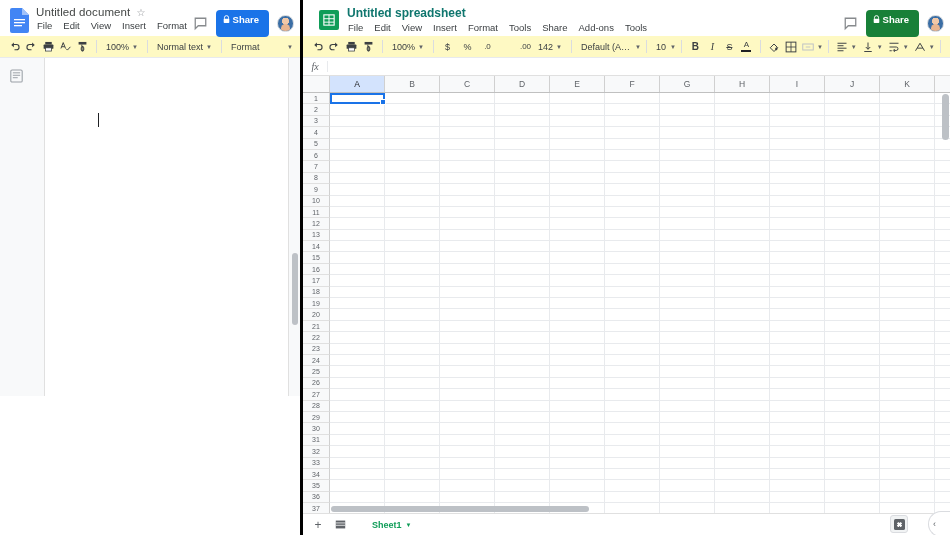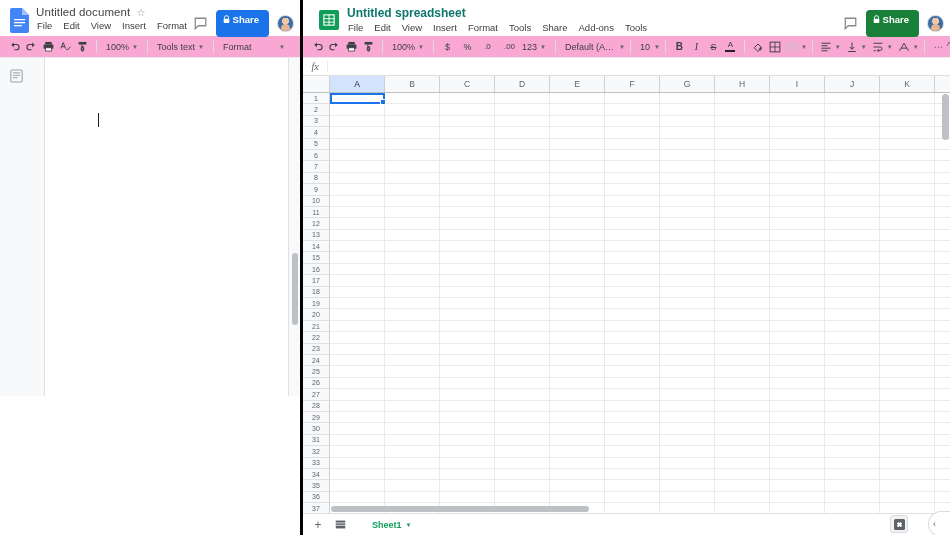--- a/index.html
+++ b/index.html
@@ -70,21 +70,21 @@
     content: ""; position: absolute; left: 50%; top: 52%;
     width: 9px; height: 9px; margin-left: -4.5px;
     border-radius: 50% 50% 40% 40%;
     background: #e8b590;
   }
 
   .toolbar {
     height: 22px;
     display: flex; align-items: center;
     gap: 0; padding: 0 6px;
-    background: #f9a8d4;
+    background: #fef9c3;
     border-bottom: 1px solid #e8eaed;
   }
   .tb-btn {
     width: 17px; height: 17px;
     display: flex; align-items: center; justify-content: center;
     cursor: pointer; border-radius: 2px; flex: 0 0 auto;
   }
   .tb-sep { width: 1px; height: 13px; background: #dadce0; margin: 0 5px; flex: 0 0 auto; }
   .tb-drop {
     display: flex; align-items: center; gap: 3px;
@@ -320,21 +320,21 @@
             <rect x="8" y="11" width="4" height="5" rx="1" fill="none" stroke="#3c4043" stroke-width="1.3"></rect>
           </svg>
       </div>
       <div class="tb-sep"></div>
       <div class="tb-drop">
         <span>100%</span>
         <span class="caret">▼</span>
       </div>
       <div class="tb-sep"></div>
       <div class="tb-drop">
-        <span>Tools text</span>
+        <span>Normal text</span>
         <span class="caret">▼</span>
       </div>
       <div class="tb-sep"></div>
       <div class="tb-drop" style="min-width:48px">
         <span>Format</span>
       </div>
       <span class="caret" style="margin-left:12px">▼</span>
       <div class="tb-btn" style="margin-left:6px">
         
       </div>
@@ -448,25 +448,25 @@
       <div class="tb-sep"></div>
       <div class="tb-btn">
         <span class="tb-txt">$</span>
       </div>
       <div class="tb-btn" style="margin-left:3px">
         <span class="tb-txt">%</span>
       </div>
       <div class="tb-btn" style="margin-left:3px">
         <span class="tb-txt" style="font-size:8px">.0</span>
       </div>
-      <div class="tb-btn" style="margin-left:5px">
+      <div class="tb-btn" style="margin-left:21px">
         <span class="tb-txt" style="font-size:8px">.00</span>
       </div>
       <div class="tb-drop">
-        <span>123</span>
+        <span>142</span>
         <span class="caret">▼</span>
       </div>
       <div class="tb-sep"></div>
       <div class="tb-drop" style="width:58px">
         <span style="overflow:hidden;text-overflow:ellipsis">Default (Ari...</span>
       </div>
       <span class="caret">▼</span>
       <div class="tb-sep"></div>
       <div class="tb-drop" style="width:30px;justify-content:center">
         <span>10</span>

